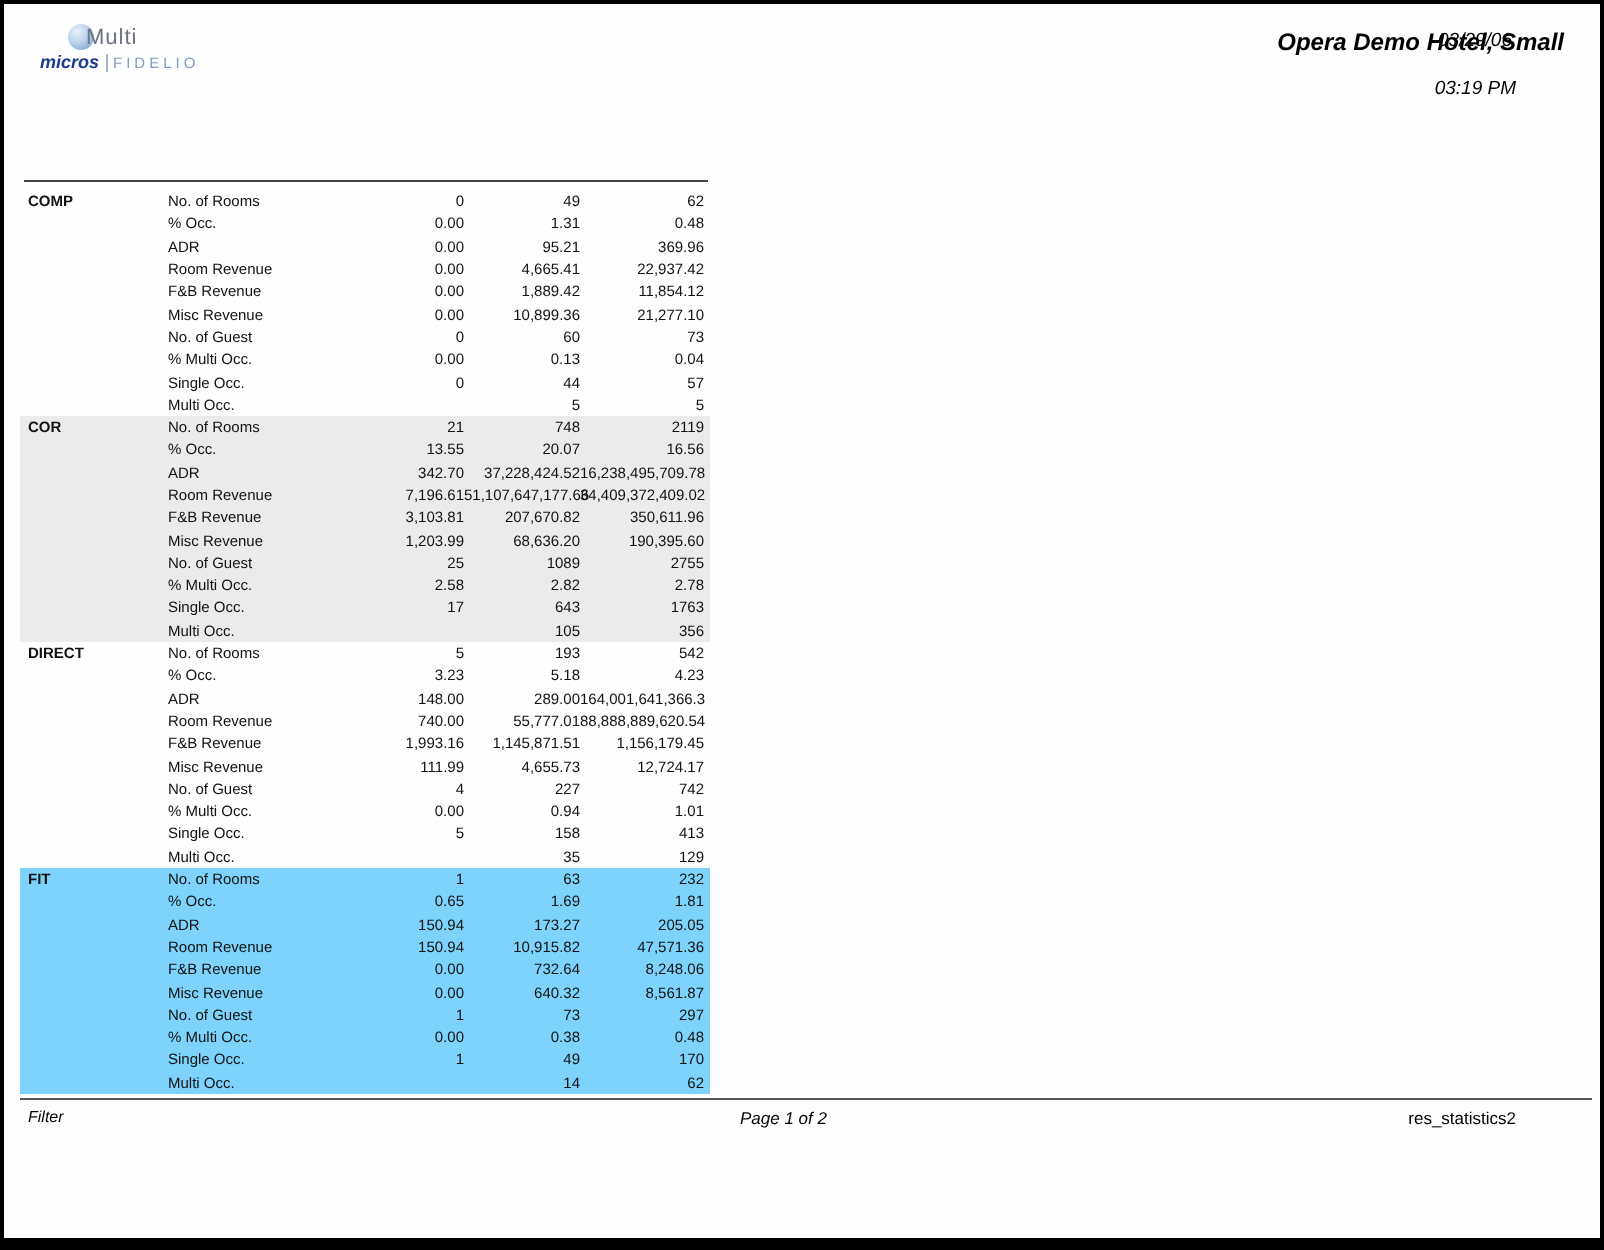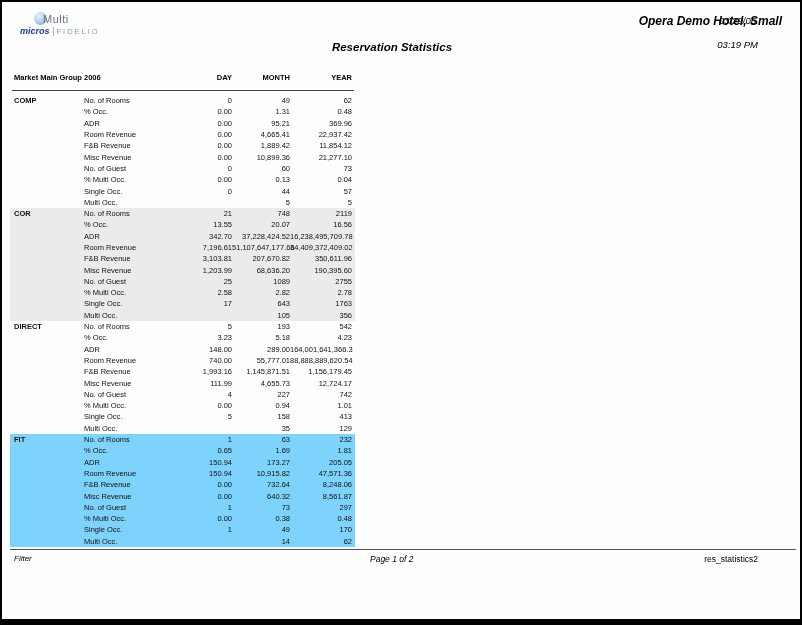--- a/index.html
+++ b/index.html
@@ -58,31 +58,23 @@
       <span class="opera-text">Multi</span>
     </div>
     <div class="logo-bottom">
       <span class="micros">micros</span>
       <span class="logo-sep"></span>
       <span class="fidelio">FIDELIO</span>
     </div>
   </div>
 
   <div class="hotel-name">Opera Demo Hotel, Small</div>
-  <div class="report-title">Reservation Statistics</div>
   <div class="report-date">03/29/06</div>
   <div class="report-time">03:19 PM</div>
 
-  <div class="thead">
-    <span class="c-group">Market Main Group</span>
-    <span class="c-label">2006</span>
-    <span class="c-day">DAY</span>
-    <span class="c-month">MONTH</span>
-    <span class="c-year">YEAR</span>
-  </div>
   <div class="header-rule"></div>
 
   <div class="tbody" id="table-body">
       <div class="section">
         <div class="row">
           <span class="c-group">COMP</span>
           <span class="c-label">No. of Rooms</span>
           <span class="c-day">0</span>
           <span class="c-month">49</span>
           <span class="c-year">62</span>

